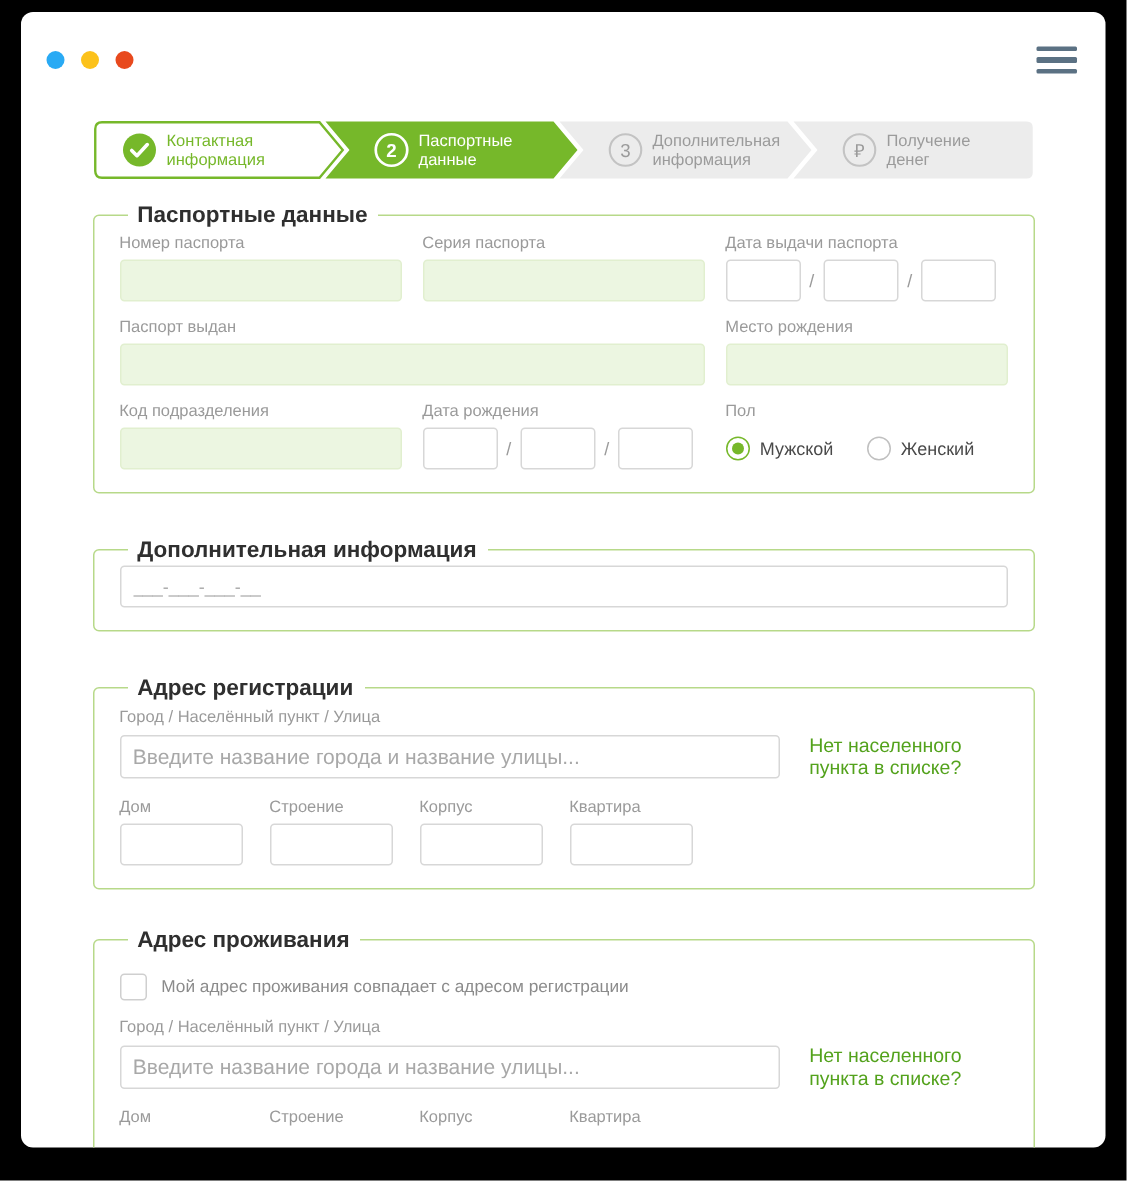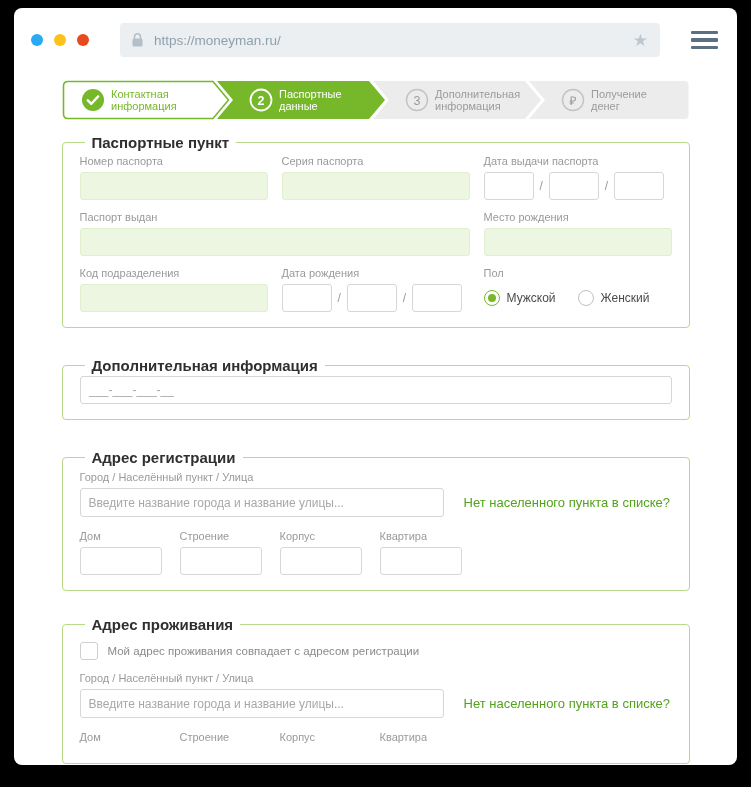--- a/index.html
+++ b/index.html
@@ -56,50 +56,40 @@
   .radio.checked::after { content:""; position:absolute; left:3px; top:3px; width:8px; height:8px;
                           border-radius:50%; background:#76b82a; }
 
   .snils-label-row { display:flex; align-items:center; gap:6px; margin:3px 0 6px; }
   .snils-label { font-size:10.5px; color:#9a9a9a; }
   .help { width:14px; height:14px; border-radius:50%; background:#76b82a; color:#fff; font-size:10px;
           font-weight:bold; display:flex; align-items:center; justify-content:center; cursor:pointer; }
 
   .city-label { margin-top:3px; }
   .city-row { display:flex; align-items:center; }
-  .city-input { width:364px; height:29px; font-size:12px; flex-shrink:0; }
+  .city-input { width:440px; height:29px; font-size:14px; flex-shrink:0; }
   .no-city-link { margin-left:20px; font-size:13px; color:#53a21c; cursor:pointer; text-decoration:none; }
   .house-row { display:flex; gap:18px; margin-top:13px; }
   .house-col { width:82px; }
 
-  .check-row { display:flex; align-items:center; gap:10px; margin:7px 0 12px; cursor:pointer; }
+  .check-row { display:flex; align-items:center; gap:10px; margin:12px 0 12px; cursor:pointer; }
   .checkbox { width:18px; height:18px; border:1px solid #cfcfcf; border-radius:3px; background:#fff; flex-shrink:0; }
   .check-label { font-size:11.5px; color:#8b8b8b; }
 </style>
 </head>
 <body>
 
 <div class="window">
 
   <div class="browser-bar">
     <div class="dots">
       <span class="dot dot-blue"></span>
       <span class="dot dot-yellow"></span>
       <span class="dot dot-red"></span>
     </div>
-    <div class="url-bar">
-      <span class="lock-wrap">
-        <svg width="11" height="14" viewBox="0 0 11 14">
-          <rect x="0.5" y="5.5" width="10" height="8" rx="1.5" fill="#b4c0c8"></rect>
-          <path d="M2.5 6 V3.8 a3 3 0 0 1 6 0 V6" fill="none" stroke="#b4c0c8" stroke-width="1.6"></path>
-        </svg>
-      </span>
-      <span class="url-text">https://moneyman.ru/</span>
-      <span class="star">★</span>
-    </div>
     <div class="menu">
       <span></span>
         <span></span>
         <span></span>
     </div>
   </div>
 
   <div class="wizard-row">
     <svg width="628" height="40" viewBox="0 0 628 40">
       <g>
@@ -127,21 +117,21 @@
         <path d="M467 1 H622.5 Q626.5 1 626.5 5 V35 Q626.5 39 622.5 39 H467 L483 20 Z" fill="#ececec"></path>
         <circle cx="511" cy="20" r="10.5" fill="none" stroke="#c3c3c3" stroke-width="1.4"></circle>
         <text x="511" y="24.5" text-anchor="middle" font-size="12" fill="#9b9b9b">₽</text>
         <text x="529" y="17.5" class="step-label" fill="#9b9b9b">Получение</text>
         <text x="529" y="30" class="step-label" fill="#9b9b9b">денег</text>
       </g>
     </svg>
   </div>
 
   <fieldset id="fs-passport">
-    <legend>Паспортные пункт</legend>
+    <legend>Паспортные данные</legend>
     <div class="grid3">
       <div>
         <label class="flabel">Номер паспорта</label>
         <input class="input filled" style="">
       </div>
       <div>
         <label class="flabel">Серия паспорта</label>
         <input class="input filled" style="">
       </div>
       <div>

